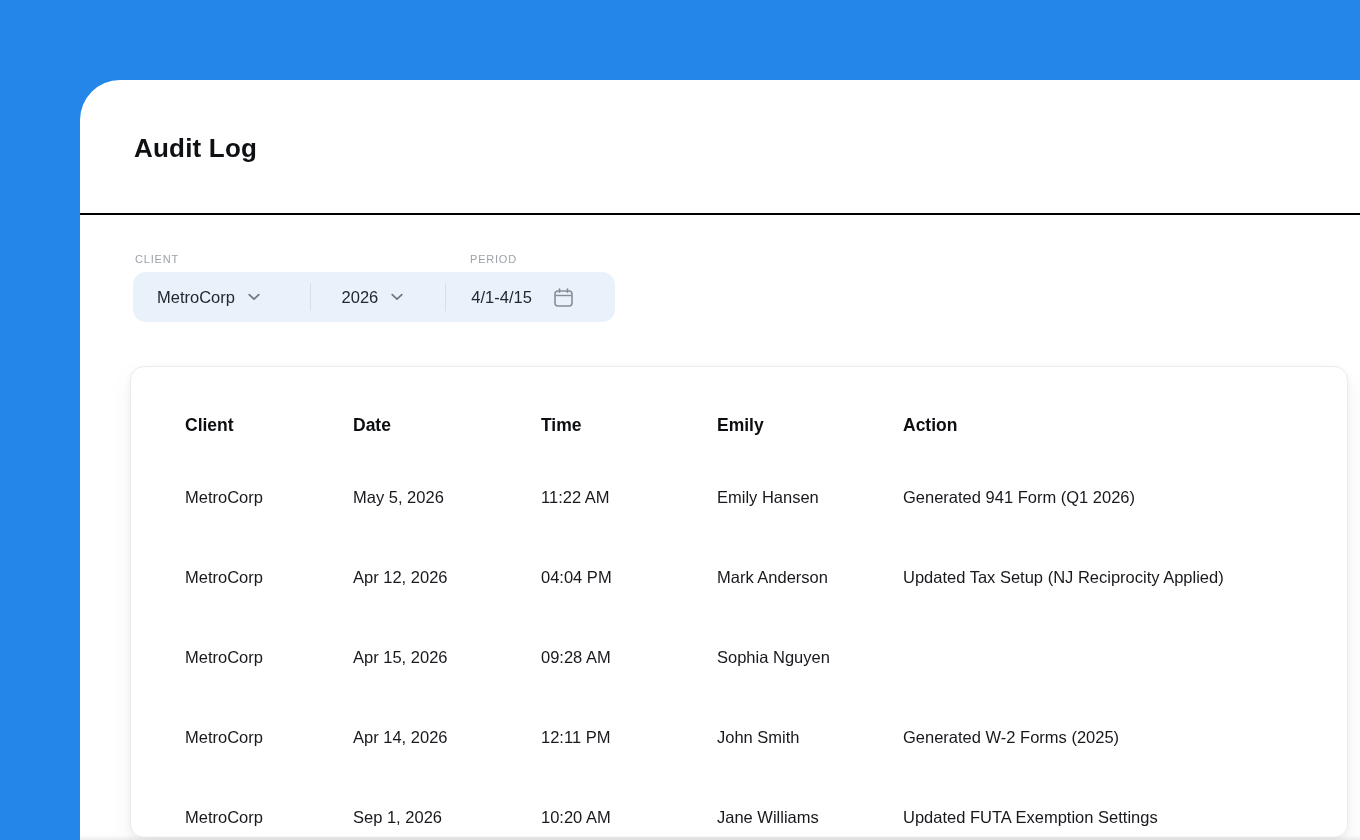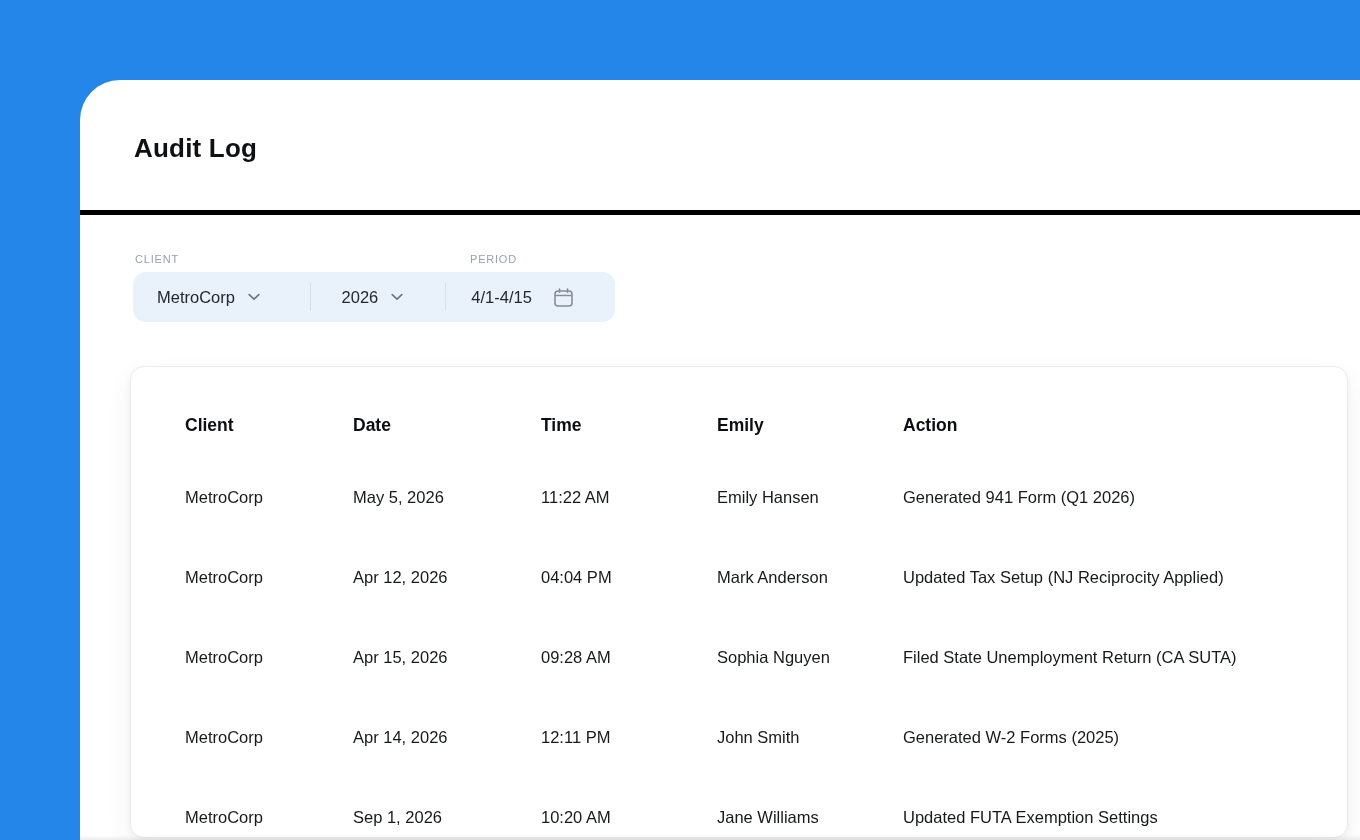--- a/index.html
+++ b/index.html
@@ -12,21 +12,21 @@
   .panel {
     position: absolute;
     left: 80px; top: 80px; right: 0; bottom: 0;
     background: #ffffff;
     border-top-left-radius: 40px;
   }
   
   .page-header {
     position: absolute;
     left: 0; top: 0; right: 0; height: 135px;
-    border-bottom: 5px solid #000000;
+    border-bottom: 2px solid #000000;
   }
   .page-title {
     position: absolute;
     left: 54px; top: 53px;
     font-size: 26px;
     font-weight: 700;
     color: #0e1013;
     letter-spacing: 0.2px;
   }
   
@@ -222,21 +222,20 @@
           <div class="td col-date">Apr 12, 2026</div>
           <div class="td col-time">04:04 PM</div>
           <div class="td col-user">Mark Anderson</div>
           <div class="td col-action">Updated Tax Setup (NJ Reciprocity Applied)</div>
         </div>
         <div class="tr">
           <div class="td col-client">MetroCorp</div>
           <div class="td col-date">Apr 15, 2026</div>
           <div class="td col-time">09:28 AM</div>
           <div class="td col-user">Sophia Nguyen</div>
-          <div class="td col-action">Filed State Unemployment Return (CA SUTA)</div>
         </div>
         <div class="tr">
           <div class="td col-client">MetroCorp</div>
           <div class="td col-date">Apr 14, 2026</div>
           <div class="td col-time">12:11 PM</div>
           <div class="td col-user">John Smith</div>
           <div class="td col-action">Generated W-2 Forms (2025)</div>
         </div>
         <div class="tr">
           <div class="td col-client">MetroCorp</div>

